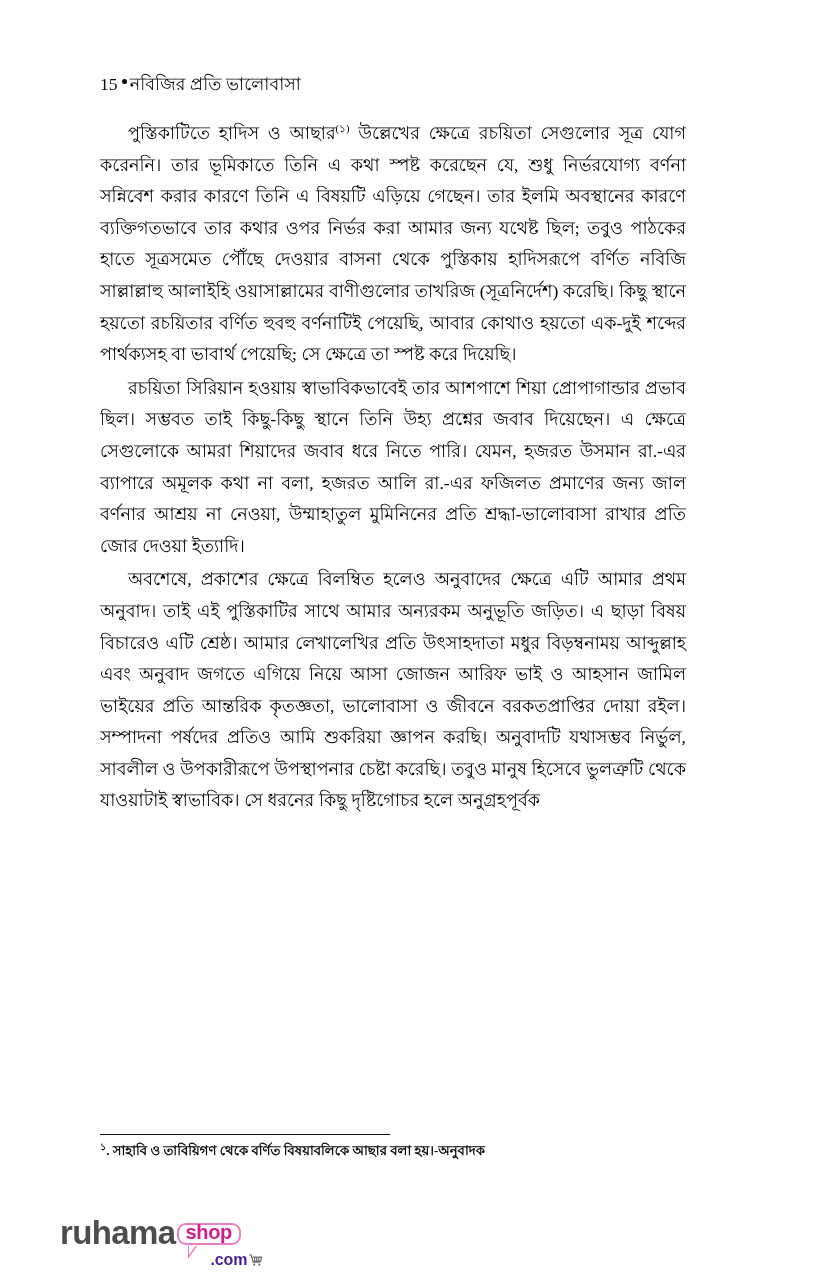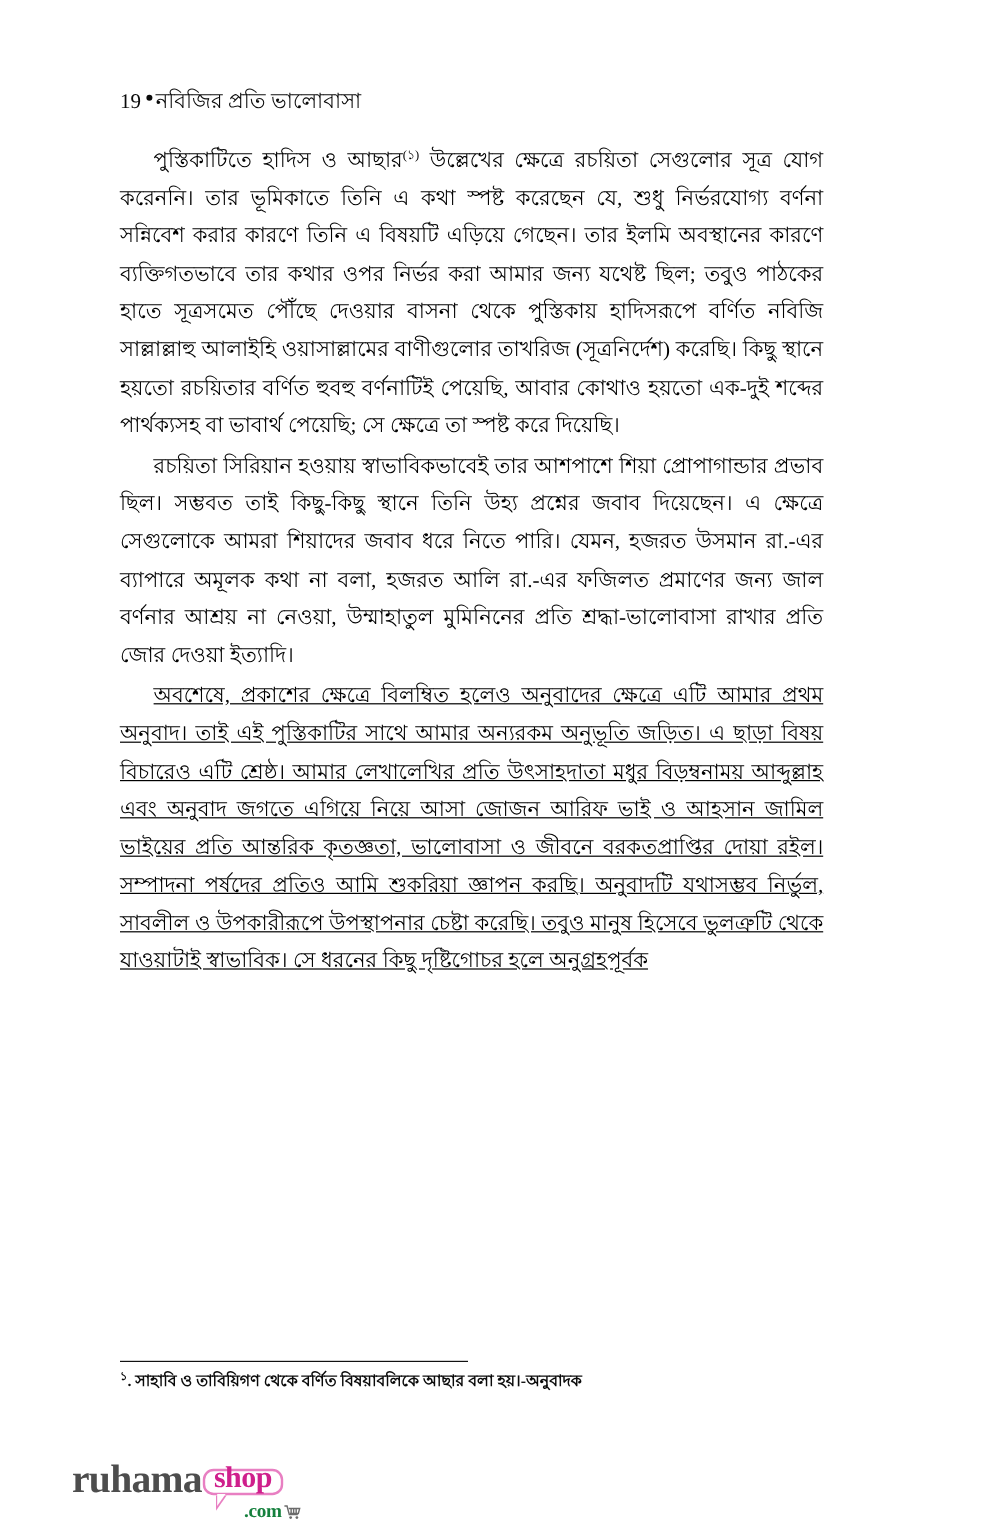--- a/index.html
+++ b/index.html
@@ -57,21 +57,21 @@
   p.para {
     margin: 0 0 2px 0;
     font-size: 17.6px;
     line-height: 31.6px;
     text-align: justify;
     text-justify: inter-word;
     text-indent: 28px;
     color: #000;
     word-spacing: 0.2px;
   }
-  p.para:last-child { margin-bottom: 10px; text-decoration: underline; }
+  p.para:last-child { margin-bottom: 10px; }
 
   p.para .fn-ref {
     font-size: 10.5px;
     vertical-align: super;
     line-height: 0;
     letter-spacing: 0;
   }
 
   
   .footnote-area {
@@ -100,21 +100,21 @@
   }
 
   
   .logo {
     position: absolute;
     left: 60px;
     top: 1216px;
     height: 52px;
     display: flex;
     align-items: flex-start;
-    font-family: Liberation Serif, serif;
+    font-family: Liberation Sans, sans-serif;
   }
   .logo-ruhama {
     font-size: 33px;
     font-weight: 700;
     color: #4d4d4d;
     letter-spacing: -0.6px;
     line-height: 34px;
   }
   .logo-bubble-wrap {
     position: relative;
@@ -123,21 +123,21 @@
   .logo-bubble {
     border: 2.4px solid #e87fc2;
     border-radius: 9px;
     padding: 0px 7px 1px 7px;
     line-height: 32px;
     background: #fff;
     position: relative;
     z-index: 2;
   }
   .logo-shop {
-    font-size: 25px;
+    font-size: 20px;
     font-weight: 700;
     color: #cf1f8c;
     letter-spacing: -0.4px;
     margin-top: 34px;
   }
   .logo-tail {
     position: absolute;
     left: 11px;
     top: 30px;
     width: 0; height: 0;
@@ -160,36 +160,36 @@
     position: absolute;
     left: 34px;
     top: 35px;
     display: flex;
     align-items: center;
     z-index: 4;
   }
   .logo-com {
     font-size: 16px;
     font-weight: 700;
-    color: #15803d;
+    color: #4c1d95;
     letter-spacing: -0.2px;
   }
   .cart-icon {
     margin-left: 1px;
     display: inline-block;
     line-height: 0;
   }
 </style>
 </head>
 <body>
 
 <div class="page">
 
   <div class="running-header">
-    <span class="folio">19</span><span class="dot"></span><span>নবিজির প্রতি ভালোবাসা</span>
+    <span class="folio">15</span><span class="dot"></span><span>নবিজির প্রতি ভালোবাসা</span>
   </div>
 
   <div class="textblock">
 
 
     <p class="para"><span>পুস্তিকাটিতে হাদিস ও আছার</span><span class="fn-ref">(১)</span><span> উল্লেখের ক্ষেত্রে রচয়িতা সেগুলোর সূত্র যোগ করেননি। তার ভূমিকাতে তিনি এ কথা স্পষ্ট করেছেন যে, শুধু নির্ভরযোগ্য বর্ণনা সন্নিবেশ করার কারণে তিনি এ বিষয়টি এড়িয়ে গেছেন। তার ইলমি অবস্থানের কারণে ব্যক্তিগতভাবে তার কথার ওপর নির্ভর করা আমার জন্য যথেষ্ট ছিল; তবুও পাঠকের হাতে সূত্রসমেত পৌঁছে দেওয়ার বাসনা থেকে পুস্তিকায় হাদিসরূপে বর্ণিত নবিজি সাল্লাল্লাহু আলাইহি ওয়াসাল্লামের বাণীগুলোর তাখরিজ (সূত্রনির্দেশ) করেছি। কিছু স্থানে হয়তো রচয়িতার বর্ণিত হুবহু বর্ণনাটিই পেয়েছি, আবার কোথাও হয়তো এক-দুই শব্দের পার্থক্যসহ বা ভাবার্থ পেয়েছি; সে ক্ষেত্রে তা স্পষ্ট করে দিয়েছি।</span></p>
 
     <p class="para">
       <span>রচয়িতা সিরিয়ান হওয়ায় স্বাভাবিকভাবেই তার আশপাশে শিয়া প্রোপাগান্ডার প্রভাব ছিল। সম্ভবত তাই কিছু-কিছু স্থানে তিনি উহ্য প্রশ্নের জবাব দিয়েছেন। এ ক্ষেত্রে সেগুলোকে আমরা শিয়াদের জবাব ধরে নিতে পারি। যেমন, হজরত উসমান রা.-এর ব্যাপারে অমূলক কথা না বলা, হজরত আলি রা.-এর ফজিলত প্রমাণের জন্য জাল বর্ণনার আশ্রয় না নেওয়া, উম্মাহাতুল মুমিনিনের প্রতি শ্রদ্ধা-ভালোবাসা রাখার প্রতি জোর দেওয়া ইত্যাদি।</span>
     </p>

